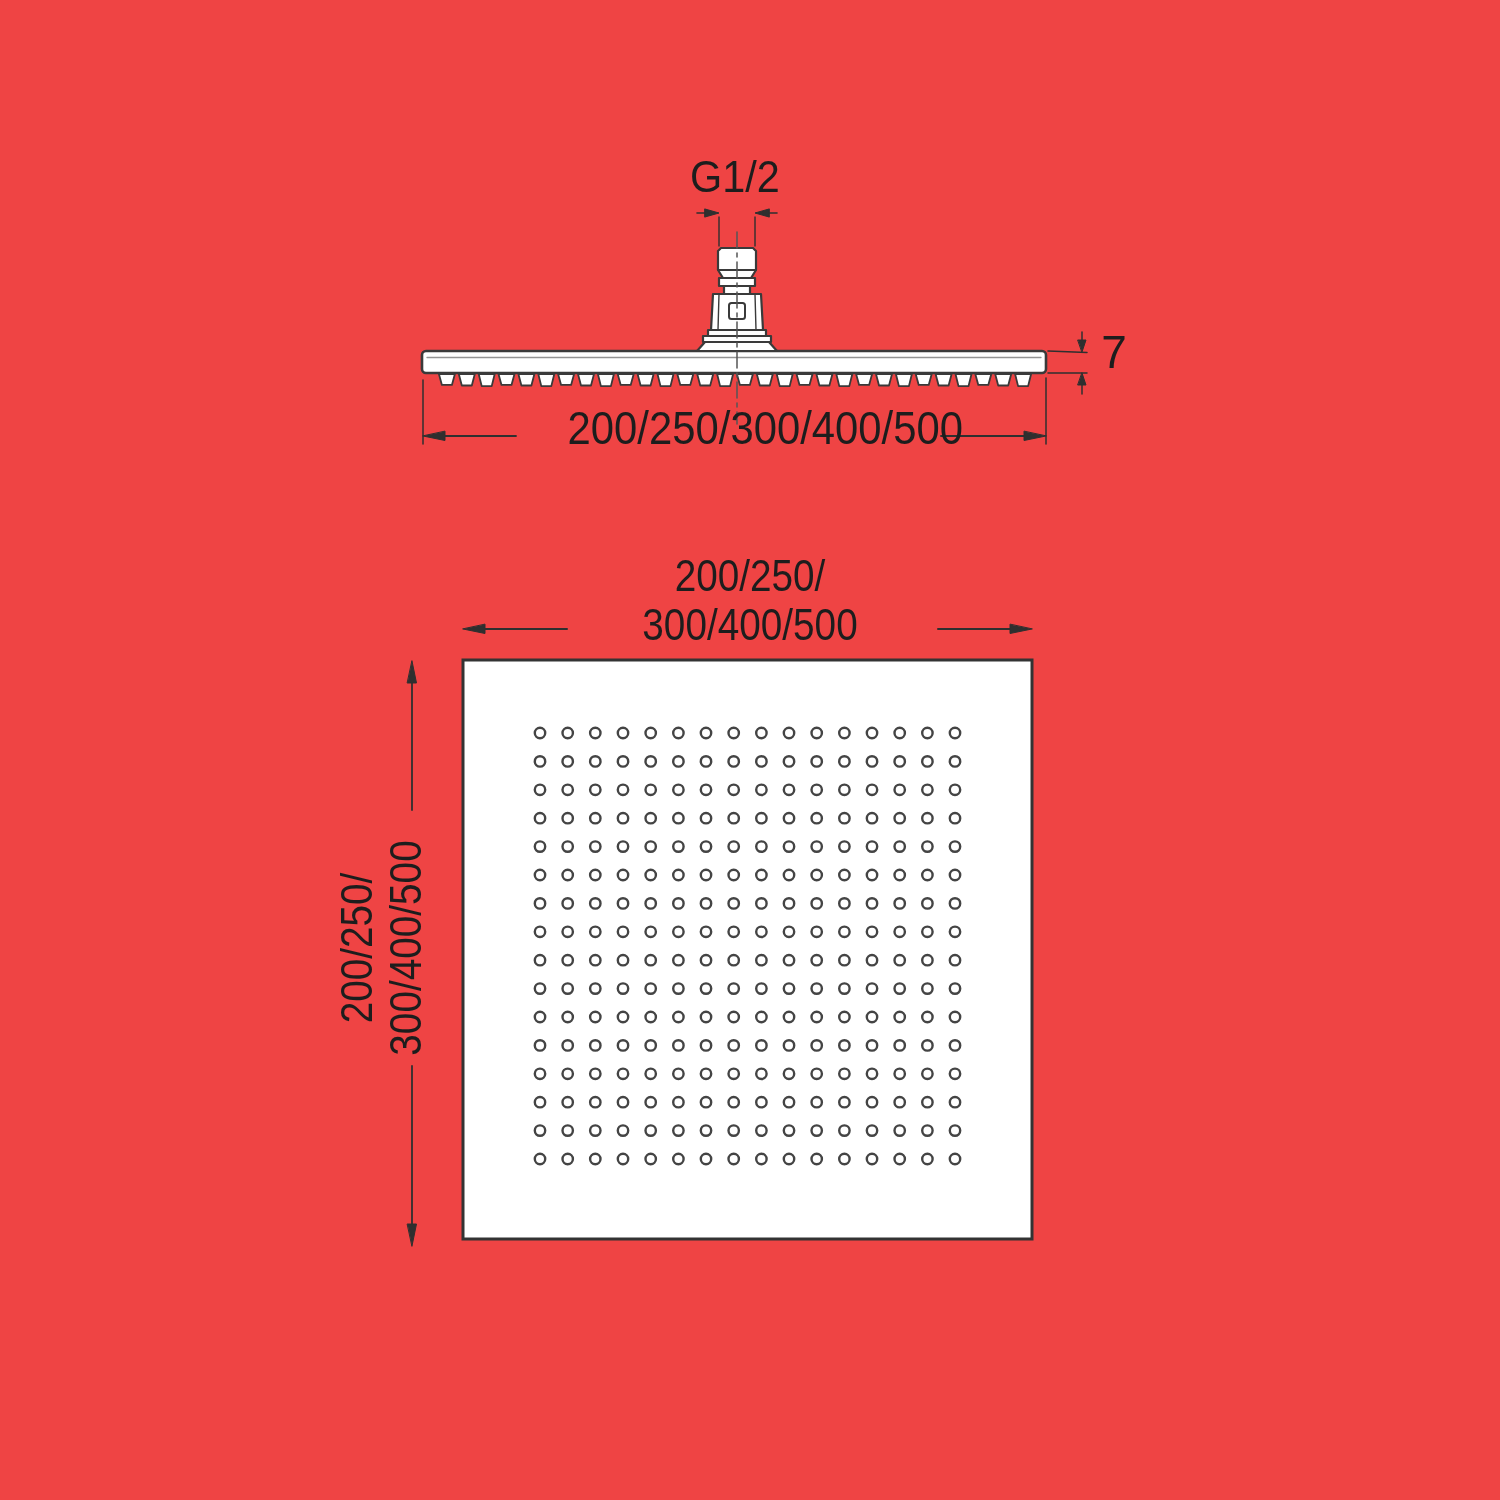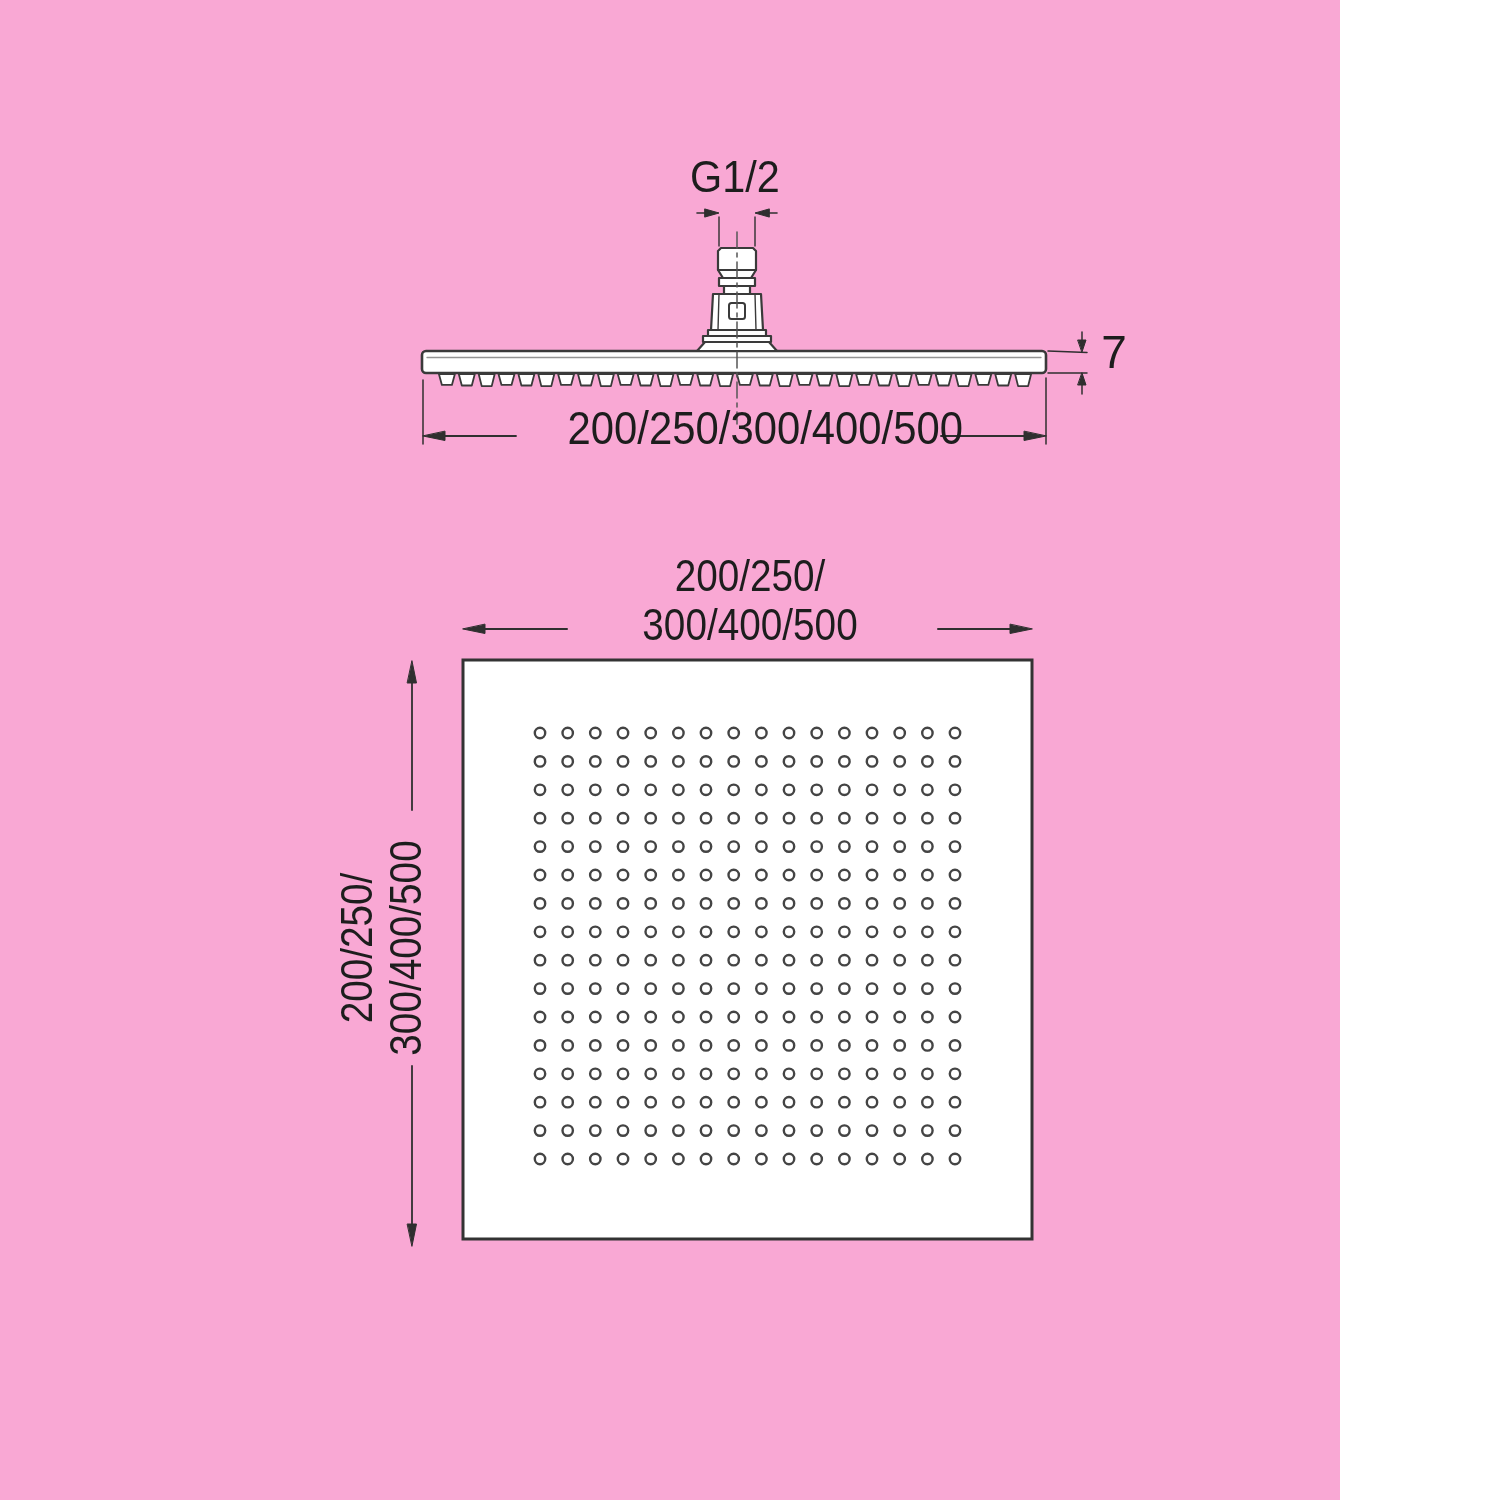--- a/index.html
+++ b/index.html
@@ -1,19 +1,19 @@
 <!DOCTYPE html>
 <html><head>
 <meta charset="utf-8">
 <style>
   html,body{margin:0;padding:0;background:#fff;}
   #stage{
     position:relative;
-    width:1340px;height:1500px;
-    background:#f9a8d4;
+    width:1500px;height:1500px;
+    background:#ef4444;
     font-family:"Liberation Sans","DejaVu Sans",sans-serif;
     overflow:hidden;
   }
   #drawing{position:absolute;left:0;top:0;}
   .label{
     position:absolute;
     color:#1d1d1d;
     white-space:nowrap;
     -webkit-font-smoothing:antialiased;
   }

